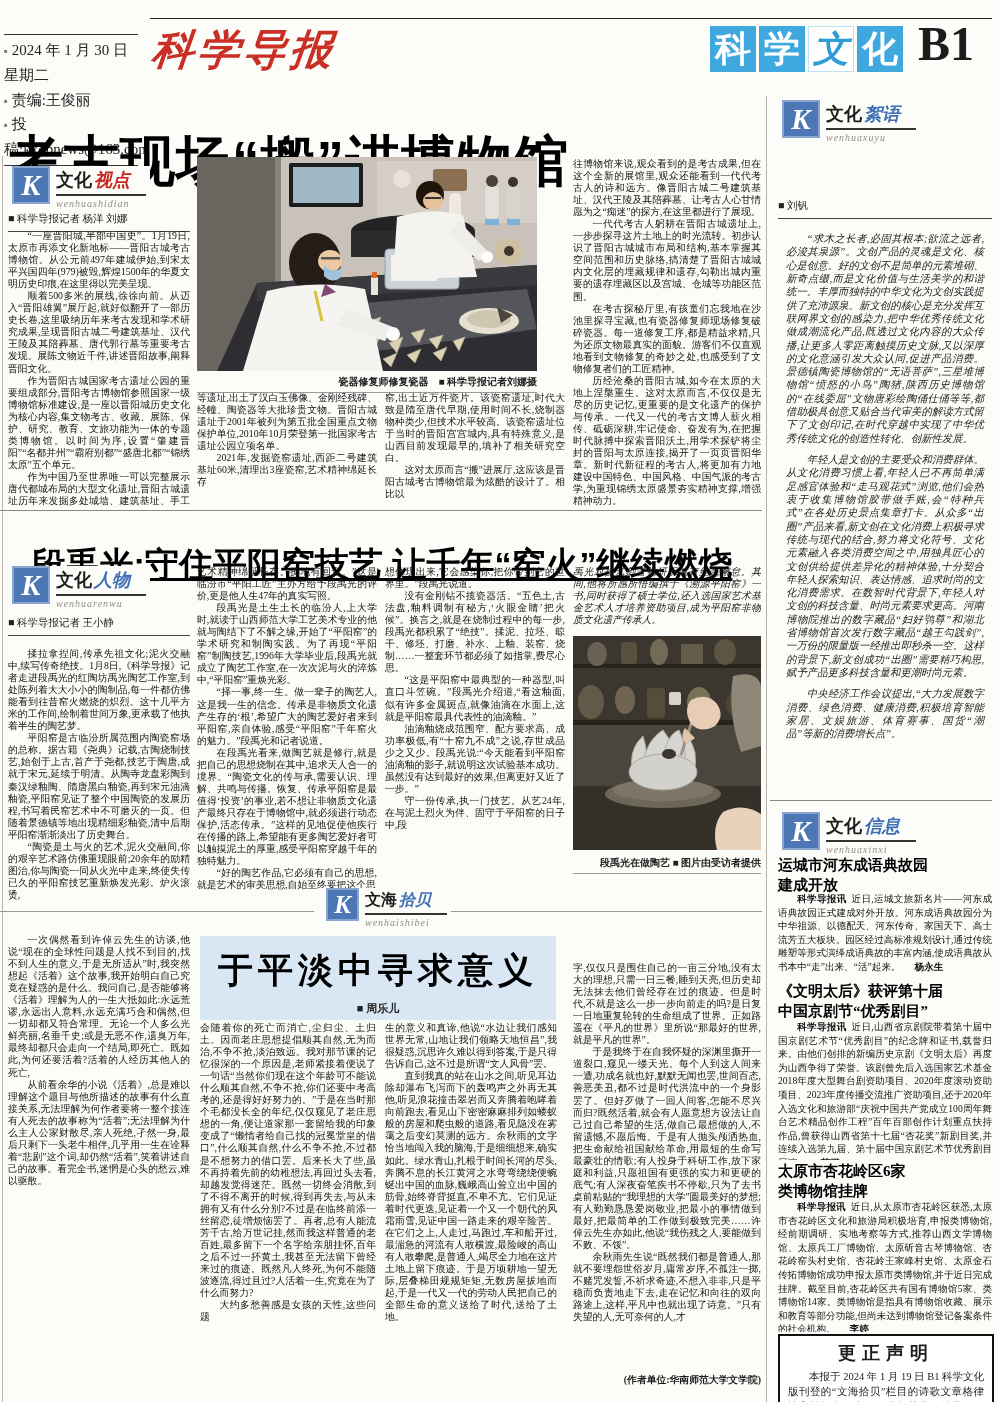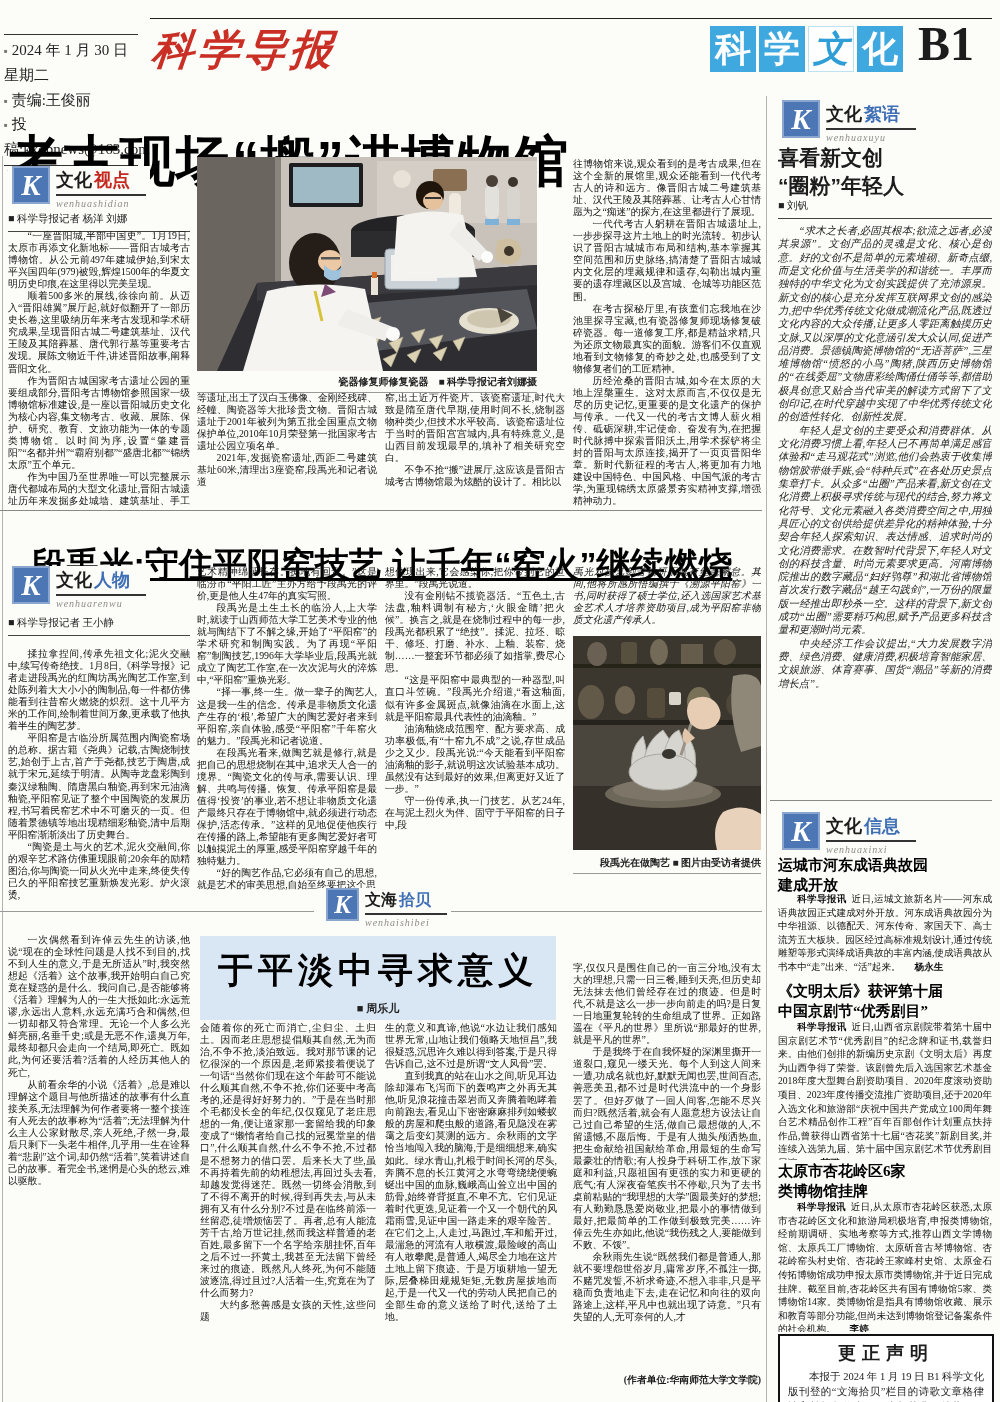--- a/index.html
+++ b/index.html
@@ -23,21 +23,21 @@
         box-shadow:inset 0 0 0 1px #bfe2f2;}
   #pgno{left:918px;top:16px;font-size:48px;font-weight:bold;font-family:"Liberation Serif",serif;}
 
   
   .badge{position:absolute;display:flex;gap:6px;align-items:flex-start;background:#fcfcf9;padding:0 4px;}
   .kbox{width:38px;height:38px;background:#4d77b4;color:#fff;flex:0 0 auto;display:flex;
         align-items:center;justify-content:center;font-family:"Liberation Serif",serif;
         font-style:italic;font-weight:bold;font-size:29px;box-shadow:inset 0 0 0 2px rgba(255,255,255,.35);}
   .badge-words{font-size:18px;font-weight:bold;border-bottom:2px solid #333;padding:2px 16px 2px 0;
         white-space:nowrap;font-family:"Liberation Sans",sans-serif;}
-  .badge-word2{font-family:"DejaVu Serif",serif;color:#3f6fb5;margin-left:2px;}
+  .badge-word2{font-style:italic;font-family:"DejaVu Serif",serif;color:#3f6fb5;margin-left:2px;}
   .badge-word2.red{color:#c4281f;}
   .badge-pinyin{font-size:10px;color:#8f8d88;font-style:italic;letter-spacing:1px;margin-top:2px;}
   .badge.small .kbox{width:33px;height:33px;font-size:25px;}
   .badge.small .badge-words{font-size:16px;}
 
   
   .headline{position:absolute;font-family:"Liberation Sans","DejaVu Sans",sans-serif;font-weight:900;color:#000;}
   #a1t{left:8px;top:88px;font-size:55px;letter-spacing:1px;white-space:nowrap;}
   #a2t{left:4px;top:514px;width:756px;font-size:34px;text-align:center;white-space:nowrap;letter-spacing:0px;text-decoration:underline;}
 
@@ -83,21 +83,21 @@
   #ebox .ebyline{font-size:11px;font-weight:bold;margin-top:7px;color:#222;}
 
   
   #vR{left:766px;top:96px;height:1306px;}
   #vL{left:2px;top:156px;height:1246px;}
   #xut{left:778px;top:144px;width:214px;font-size:21px;line-height:1.32;white-space:pre-line;
        font-family:"Liberation Sans",sans-serif;font-weight:900;}
   #xub{left:778px;top:199px;width:214px;}
   #xubody{left:778px;top:224px;width:214px;height:568px;font-size:10.4px;line-height:1.28;
           font-style:italic;text-align:justify;overflow:hidden;color:#222;}
-  #xubody p{margin:0;text-indent:2em;}
+  #xubody p{margin:8px;text-indent:2em;}
   #ruleX{left:770px;top:800px;width:222px;background:#888;}
   .news-title{position:absolute;width:214px;left:778px;font-size:15px;font-weight:bold;
               line-height:1.3;white-space:pre-line;color:#000;}
   .news-body{position:absolute;width:214px;left:778px;font-size:9.6px;line-height:1.42;
              text-align:justify;overflow:hidden;color:#111;}
   .news-body p{margin:0;text-indent:2em;}
   .lead{font-weight:bold;margin-right:5px;}
   .auth{font-weight:bold;margin-left:14px;}
   #n1t{top:856px;} #n1b{top:892px;height:88px;}
   #n2t{top:982px;} #n2b{top:1020px;height:140px;}
@@ -209,25 +209,25 @@
       <path d="M128,127 l11,8 l-15,5 z" fill="#7c4a74"></path>
       <path d="M118,134 l7,30" stroke="#d8c23a" stroke-width="3" fill="none"></path>
       <path d="M150,152 L196,170 L188,184 L140,168 Z" fill="#efeeea"></path>
       <circle cx="196" cy="177" r="7" fill="#fbfbfa"></circle>
     </svg>
   </figure>
   <div class="caption" id="cap1">瓷器修复师修复瓷器　■ 科学导报记者刘娜摄</div>
 
   <div class="col cont" id="a1c2">
       <p>等遗址,出土了汉白玉佛像、金刚经残碑、经幢、陶瓷器等大批珍贵文物。晋阳古城遗址于2001年被列为第五批全国重点文物保护单位,2010年10月荣登第一批国家考古遗址公园立项名单。</p>
-      <p>2021年,发掘瓷窑遗址,西距二号建筑基址60米,清理出3座瓷窑,段禹光和记者说道</p>
+      <p>2021年,发掘瓷窑遗址,西距二号建筑基址60米,清理出3座瓷窑,艺术精神绵延长存</p>
     </div>
   <div class="col cont" id="a1c3">
       <p>窑,出土近万件瓷片。该瓷窑遗址,时代大致是隋至唐代早期,使用时间不长,烧制器物种类少,但技术水平较高。该瓷窑遗址位于当时的晋阳宫宫城内,具有特殊意义,是山西目前发现最早的,填补了相关研究空白。</p>
-      <p>不争不抢“搬”进展厅,这应该是晋阳古城考古博物馆最为炫酷的设计了。相比以</p>
+      <p>这对太原而言“搬”进展厅,这应该是晋阳古城考古博物馆最为炫酷的设计了。相比以</p>
     </div>
   <div class="col cont" id="a1c4">
       <p>往博物馆来说,观众看到的是考古成果,但在这个全新的展馆里,观众还能看到一代代考古人的诗和远方。像晋阳古城二号建筑基址、汉代王陵及其陪葬墓、让考古人心甘情愿为之“痴迷”的探方,在这里都进行了展现。</p>
       <p>一代代考古人躬耕在晋阳古城遗址上,一步步探寻这片土地上的时光流转。初步认识了晋阳古城城市布局和结构,基本掌握其空间范围和历史脉络,搞清楚了晋阳古城城内文化层的埋藏规律和遗存,勾勒出城内重要的遗存埋藏区以及宫城、仓城等功能区范围。</p>
       <p>在考古探秘厅里,有孩童们忘我地在沙池里探寻宝藏,也有瓷器修复师现场修复破碎瓷器。每一道修复工序,都是精益求精,只为还原文物最真实的面貌。游客们不仅直观地看到文物修复的奇妙之处,也感受到了文物修复者们的工匠精神。</p>
       <p>历经沧桑的晋阳古城,如今在太原的大地上涅槃重生。这对太原而言,不仅仅是无尽的历史记忆,更重要的是文化遗产的保护与传承。一代又一代的考古文博人薪火相传、砥砺深耕,牢记使命、奋发有为,在把握时代脉搏中探索晋阳沃土,用学术探铲将尘封的晋阳与太原连接,揭开了一页页晋阳华章。新时代新征程的考古人,将更加有力地建设中国特色、中国风格、中国气派的考古学,为重现锦绣太原盛景夯实精神支撑,增强精神动力。</p>
     </div>
 
   <div class="hrule" id="ruleA"></div>
 
@@ -337,22 +337,20 @@
     </div>
   <div class="abs" id="eattr">(作者单位:华南师范大学文学院)</div>
 
   <div class="badge" style="left:778px;top:100px;">
     <div class="kbox">K</div>
     <div>
       <div class="badge-words"><span>文化</span><span class="badge-word2">絮语</span></div>
       <div class="badge-pinyin">wenhuaxuyu</div>
     </div>
   </div>
-  <div class="abs" id="xut">喜看新文创
-“圈粉”年轻人</div>
   <div class="byline" id="xub">■ 刘钒</div>
   <div class="abs" id="xubody">
       <p>“求木之长者,必固其根本;欲流之远者,必浚其泉源”。文创产品的灵魂是文化、核心是创意。好的文创不是简单的元素堆砌、新奇点缀,而是文化价值与生活美学的和谐统一。丰厚而独特的中华文化为文创实践提供了充沛源泉。新文创的核心是充分发挥互联网界文创的感染力,把中华优秀传统文化做成潮流化产品,既透过文化内容的大众传播,让更多人零距离触摸历史文脉,又以深厚的文化意涵引发大众认同,促进产品消费。景德镇陶瓷博物馆的“无语菩萨”,三星堆博物馆“愤怒的小鸟”陶猪,陕西历史博物馆的“在线委屈”文物唐彩绘陶俑仕俑等等,都借助极具创意又贴合当代审美的解读方式留下了文创印记,在时代穿越中实现了中华优秀传统文化的创造性转化、创新性发展。</p>
       <p>年轻人是文创的主要受众和消费群体。从文化消费习惯上看,年轻人已不再简单满足感官体验和“走马观花式”浏览,他们会热衷于收集博物馆胶带做手账,会“特种兵式”在各处历史景点集章打卡。从众多“出圈”产品来看,新文创在文化消费上积极寻求传统与现代的结合,努力将文化符号、文化元素融入各类消费空间之中,用独具匠心的文创供给提供差异化的精神体验,十分契合年轻人探索知识、表达情感、追求时尚的文化消费需求。在数智时代背景下,年轻人对文创的科技含量、时尚元素要求更高。河南博物院推出的数字藏品“妇好鸮尊”和湖北省博物馆首次发行数字藏品“越王勾践剑”,一万份的限量版一经推出即秒杀一空。这样的背景下,新文创成功“出圈”需要精巧构思,赋予产品更多科技含量和更潮时尚元素。</p>
       <p>中央经济工作会议提出,“大力发展数字消费、绿色消费、健康消费,积极培育智能家居、文娱旅游、体育赛事、国货“潮品”等新的消费增长点”。</p>
     </div>
 
   <div class="hrule" id="ruleX"></div>
 
   <div class="badge" style="left:778px;top:812px;">

